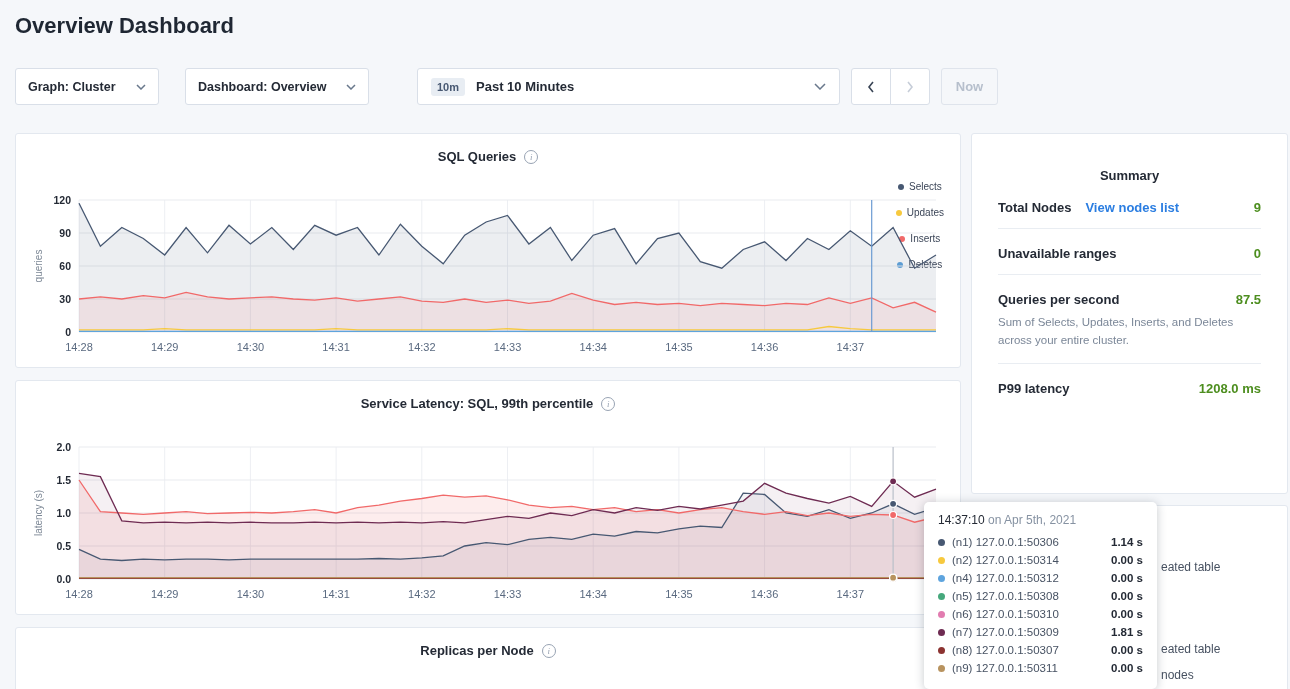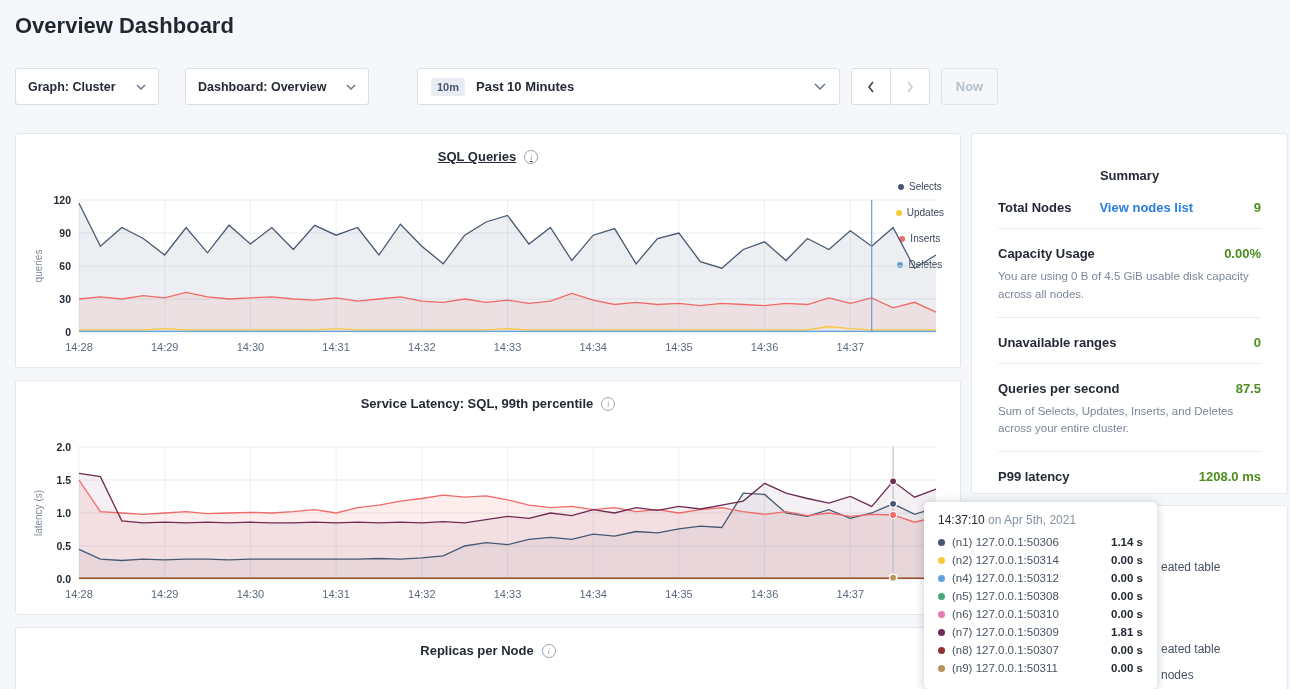--- a/index.html
+++ b/index.html
@@ -22,21 +22,21 @@
   .arrow-group { position:absolute; left:851px; top:68px; display:flex; }
   .arrow-btn { width:40px; height:37px; background:#fff; border:1px solid #d9dfe8; display:flex;
                align-items:center; justify-content:center; cursor:pointer; padding:0; }
   .arrow-btn.prev { border-radius:3px 0 0 3px; }
   .arrow-btn.next { border-radius:0 3px 3px 0; margin-left:-1px; }
   .now-btn { position:absolute; left:941px; top:68px; width:57px; height:37px; background:transparent;
              border:1px solid #dfe4ec; border-radius:3px; font-family:"Liberation Sans",sans-serif;
              font-size:13px; font-weight:700; color:#b6bfcc; }
 
   .panel { position:absolute; background:#fff; border:1px solid #e3e8ef; border-radius:3px; }
-  .sql-panel      { left:15px;  top:133px; width:946px; height:235px;text-decoration:underline; }
+  .sql-panel      { left:15px;  top:133px; width:946px; height:235px; }
   .latency-panel  { left:15px;  top:380px; width:946px; height:235px; }
   .replicas-panel { left:15px;  top:627px; width:946px; height:90px; }
   .summary-panel  { left:971px; top:133px; width:317px; height:361px; padding:16px 26px; }
   .events-panel   { left:971px; top:505px; width:317px; height:200px; }
 
   .panel-head { display:flex; justify-content:center; align-items:center; gap:8px; padding-top:15px; }
   .panel-title { font-size:13px; font-weight:700; color:#242a35; }
   .info-icon { width:14px; height:14px; border:1px solid #98a3b3; border-radius:50%; color:#98a3b3;
                font-size:9px; font-style:italic; display:flex; align-items:center; justify-content:center;
                font-family:"Liberation Serif", serif; cursor:pointer; flex:none; }
@@ -47,21 +47,21 @@
 
   .chart { position:absolute; left:0; top:56px; width:946px; height:172px; }
   svg text.yt { font-family:"Liberation Sans",sans-serif; font-size:10.5px; font-weight:700; fill:#242a35; }
   svg text.xt { font-family:"Liberation Sans",sans-serif; font-size:11px; fill:#5a6a80; }
   svg text.at { font-family:"Liberation Sans",sans-serif; font-size:10px; fill:#7d8896; }
 
   .summary-title { text-align:center; font-size:13px; font-weight:700; padding:18px 0 0; }
   .srow { display:flex; align-items:baseline; padding:17px 0 13px; border-bottom:1px solid #e9edf2; flex-wrap:wrap; }
   .srow.last { border-bottom:none; }
   .slabel { font-size:13px; font-weight:700; color:#242a35; }
-  .slink { font-size:13px; font-weight:700; color:#2a7de1; margin-left:28px; cursor:pointer; text-decoration:none; }
+  .slink { font-size:13px; font-weight:700; color:#2a7de1; margin-left:14px; cursor:pointer; text-decoration:none; }
   .sval { margin-left:auto; font-size:13px; font-weight:700; color:#4d8e1f; }
   .sdesc { flex-basis:100%; font-size:11.5px; color:#7b8798; line-height:1.55; margin-top:7px; font-weight:400; }
 
   .evfrag { position:absolute; font-size:12px; color:#475161; white-space:nowrap; cursor:pointer; }
   .f1 { left:189px; top:54px; }
   .f2 { left:189px; top:136px; }
   .f3 { left:189px; top:162px; }
 
   .tooltip { position:absolute; left:924px; top:474px; width:233px; background:#fff; border-radius:5px;
              box-shadow:0 1px 10px rgba(32,43,61,.25); padding:11px 14px 12px; z-index:30;margin-top:28px; }
@@ -240,25 +240,20 @@
 
   <aside class="panel summary-panel">
     <div class="summary-title">Summary</div>
 
     <div class="srow">
       <span class="slabel">Total Nodes</span>
       <a class="slink">View nodes list</a>
       <span class="sval">9</span>
     </div>
 
-    <div class="srow">
-      <span class="slabel">Capacity Usage</span>
-      <span class="sval">0.00%</span>
-      <span class="sdesc">You are using 0 B of 4.5 GiB usable disk capacity across all nodes.</span>
-    </div>
 
     <div class="srow">
       <span class="slabel">Unavailable ranges</span>
       <span class="sval">0</span>
     </div>
 
     <div class="srow">
       <span class="slabel">Queries per second</span>
       <span class="sval">87.5</span>
       <span class="sdesc">Sum of Selects, Updates, Inserts, and Deletes across your entire cluster.</span>

